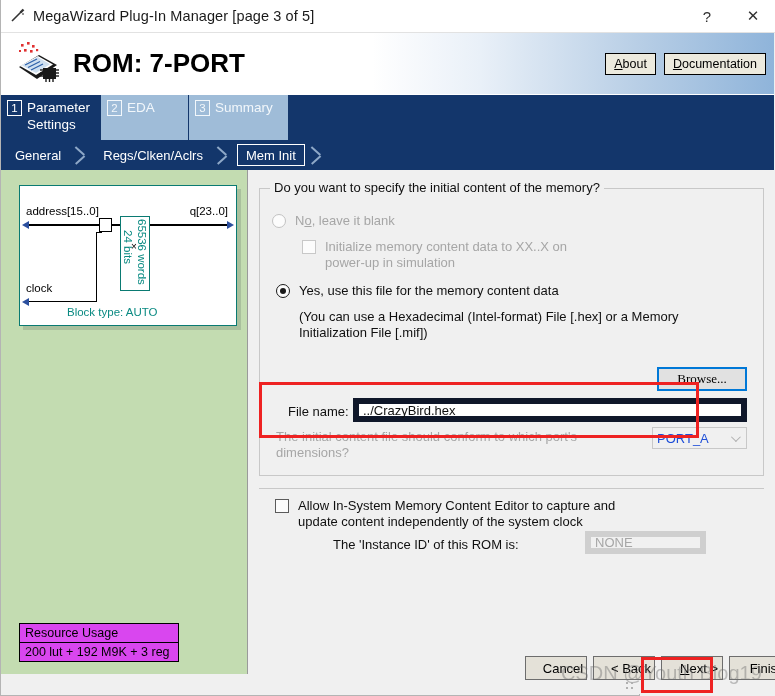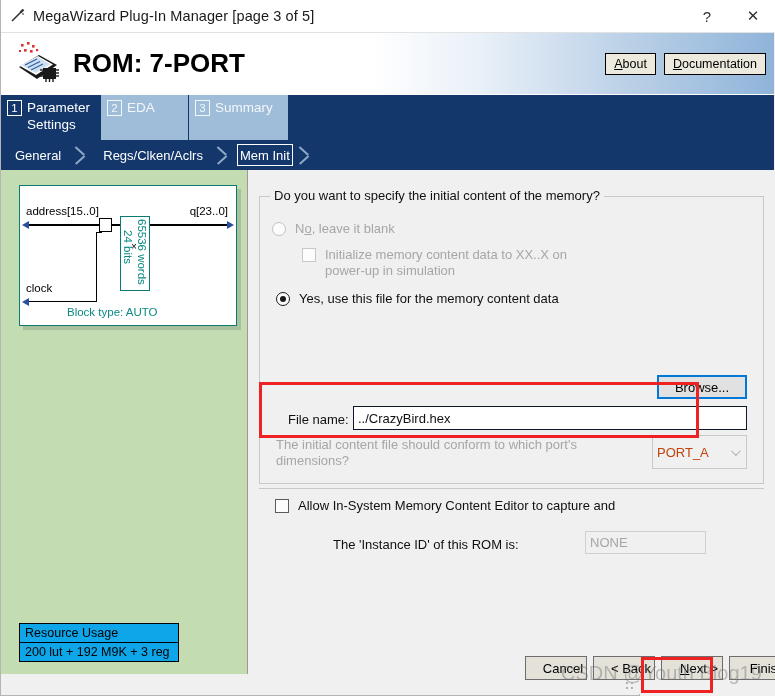--- a/index.html
+++ b/index.html
@@ -93,21 +93,21 @@
   
   .substrip {
     position: absolute; left: 0; top: 140px; width: 773px; height: 30px;
     background: #13366b;
     display: flex; align-items: center;
   }
   .stab {
     color: #ffffff; font-size: 13px; padding: 0 8px; height: 22px;
     display: flex; align-items: center; cursor: default;
   }
-  .stab.sel { border: 1px solid #ffffff; padding: 0 2px; }
+  .stab.sel { border: 1px solid #ffffff; padding: 0 8px; }
   .chev {
     width: 26px; height: 26px; position: relative; flex: 0 0 auto;
   }
   .chev::before, .chev::after {
     content: ""; position: absolute; background: #8fa9c8; width: 12px; height: 1.5px;
   }
   .chev::before { top: 8px; left: 5px; transform: rotate(42deg); }
   .chev::after  { top: 17px; left: 5px; transform: rotate(-42deg); }
 
   
@@ -150,35 +150,34 @@
     writing-mode: vertical-rl; text-orientation: mixed;
     white-space: nowrap;
   }
   .regbox {
     position: absolute; width: 13px; height: 14px;
     border: 1.5px solid #000; background: #fff;
   }
 
   .resource {
     position: absolute; left: 18px; bottom: 12px; width: 160px;
-    border: 1px solid #000; background: #0ea5e9;
+    border: 1px solid #000; background: #d946ef;
     font-size: 12.5px; color: #000;
   }
   .resource .r1 { padding: 2px 5px; border-bottom: 1px solid #000; }
   .resource .r2 { padding: 2px 5px; }
 
   
   .content {
     position: absolute; left: 248px; top: 170px; width: 525px; height: 504px;
     background: #f0f0f0;
   }
   .group {
     position: absolute; left: 10px; top: 18px; width: 505px; height: 288px;
     border: 1px solid #c8c8c8;
-    margin-top: 8px;
   }
   .group-title {
     position: absolute; left: 10px; top: -9px; background: #f0f0f0;
     padding: 0 4px; font-size: 13px; color: #101010; white-space: nowrap;
   }
   .radio-row { position: absolute; display: flex; align-items: flex-start; }
   .radio {
     width: 14px; height: 14px; border-radius: 50%;
     border: 1px solid #5b5b5b; background: #fcfcfc;
     flex: 0 0 auto; margin-top: 1px; position: relative;
@@ -195,32 +194,32 @@
     width: 14px; height: 14px; border: 1px solid #5b5b5b; background: #fcfcfc;
     flex: 0 0 auto; margin-top: 1px;
   }
   .cbox.disabled { border-color: #c8c8c8; }
   .txt { position: absolute; font-size: 13px; color: #101010; line-height: 16px; }
 
   .btn {
     background: #e1e1e1; border: 1px solid #a6a6a6;
     font-size: 13px; color: #000; cursor: default;
     display: flex; align-items: center; justify-content: center;
-    font-family: Liberation Sans, sans-serif;
+    font-family: Liberation Serif, serif;
   }
   .btn.focus { border: 2px solid #0078d7; }
   .input {
-    background: #ffffff; border: 1px solid #0f172a;
+    background: #ffffff; border: 6px solid #0f172a;
     font-size: 13px; color: #101010;
     display: flex; align-items: center; padding: 0 4px;
   }
   .input.disabled { background: #f0f0f0; border-color: #cfcfcf; color: #a6a6a6; }
   .select {
-    background: #f0f0f0; border: 1px solid #c8c8c8; color: #c2410c;
-    font-size: 13px; display: flex; align-items: center; padding: 16px 4px;
+    background: #f0f0f0; border: 1px solid #c8c8c8; color: #1d4ed8;
+    font-size: 13px; display: flex; align-items: center; padding: 4px 4px;
     position: relative;
   }
   .select .caret {
     position: absolute; right: 8px; top: 50%; margin-top: -3px;
     width: 7px; height: 7px; border-right: 1.3px solid #b0b0b0; border-bottom: 1.3px solid #b0b0b0;
     transform: rotate(45deg) translateY(-2px);
   }
 
   .hr {
     position: absolute; left: 10px; width: 505px; height: 1px; background: #c8c8c8;
@@ -402,20 +401,24 @@
       </div>
 
       <div class="radio-row" style="left:42px; top:50px; width:330px;">
         <div class="cbox disabled"></div>
         <div class="rlabel disabled">
           <span>Initialize memory content data to XX..X on</span><br>
           <span>power-up in simulation</span>
         </div>
       </div>
 
+      <div class="txt" style="left:39px; top:120px; width:440px;">
+        <span>(You can use a Hexadecimal (Intel-format) File [.hex] or a Memory</span><br>
+        <span>Initialization File [.mif])</span>
+      </div>
 
       <div class="btn focus" style="position:absolute; left:397px; top:178px; width:90px; height:24px;">Browse...</div>
 
       <div class="txt" style="left:28px; top:215px;">File name:</div>
       <div class="input" style="position:absolute; left:93px; top:209px; width:394px; height:24px;">../CrazyBird.hex</div>
 
       <div class="txt disabled" style="left:16px; top:240px; width:340px;">
         <span>The initial content file should conform to which port's</span><br>
         <span>dimensions?</span>
       </div>
@@ -424,20 +427,21 @@
         <span class="caret"></span>
       </div>
     </div>
 
     <div class="hr" style="top:318px;"></div>
 
     <div class="radio-row" style="left:26px; top:328px; width:380px;">
       <div class="cbox"></div>
       <div class="rlabel">
         <span>Allow In-System Memory Content Editor to capture and</span><br>
+        <span>update content independently of the system clock</span>
       </div>
     </div>
 
     <div class="txt" style="left:84px; top:367px;">The 'Instance ID' of this ROM is:</div>
     <div class="input disabled" style="position:absolute; left:336px; top:361px; width:121px; height:23px;">NONE</div>
 
     <div class="hr" style="top:478px;"></div>
   </div>
 
   <div class="bottombar">

